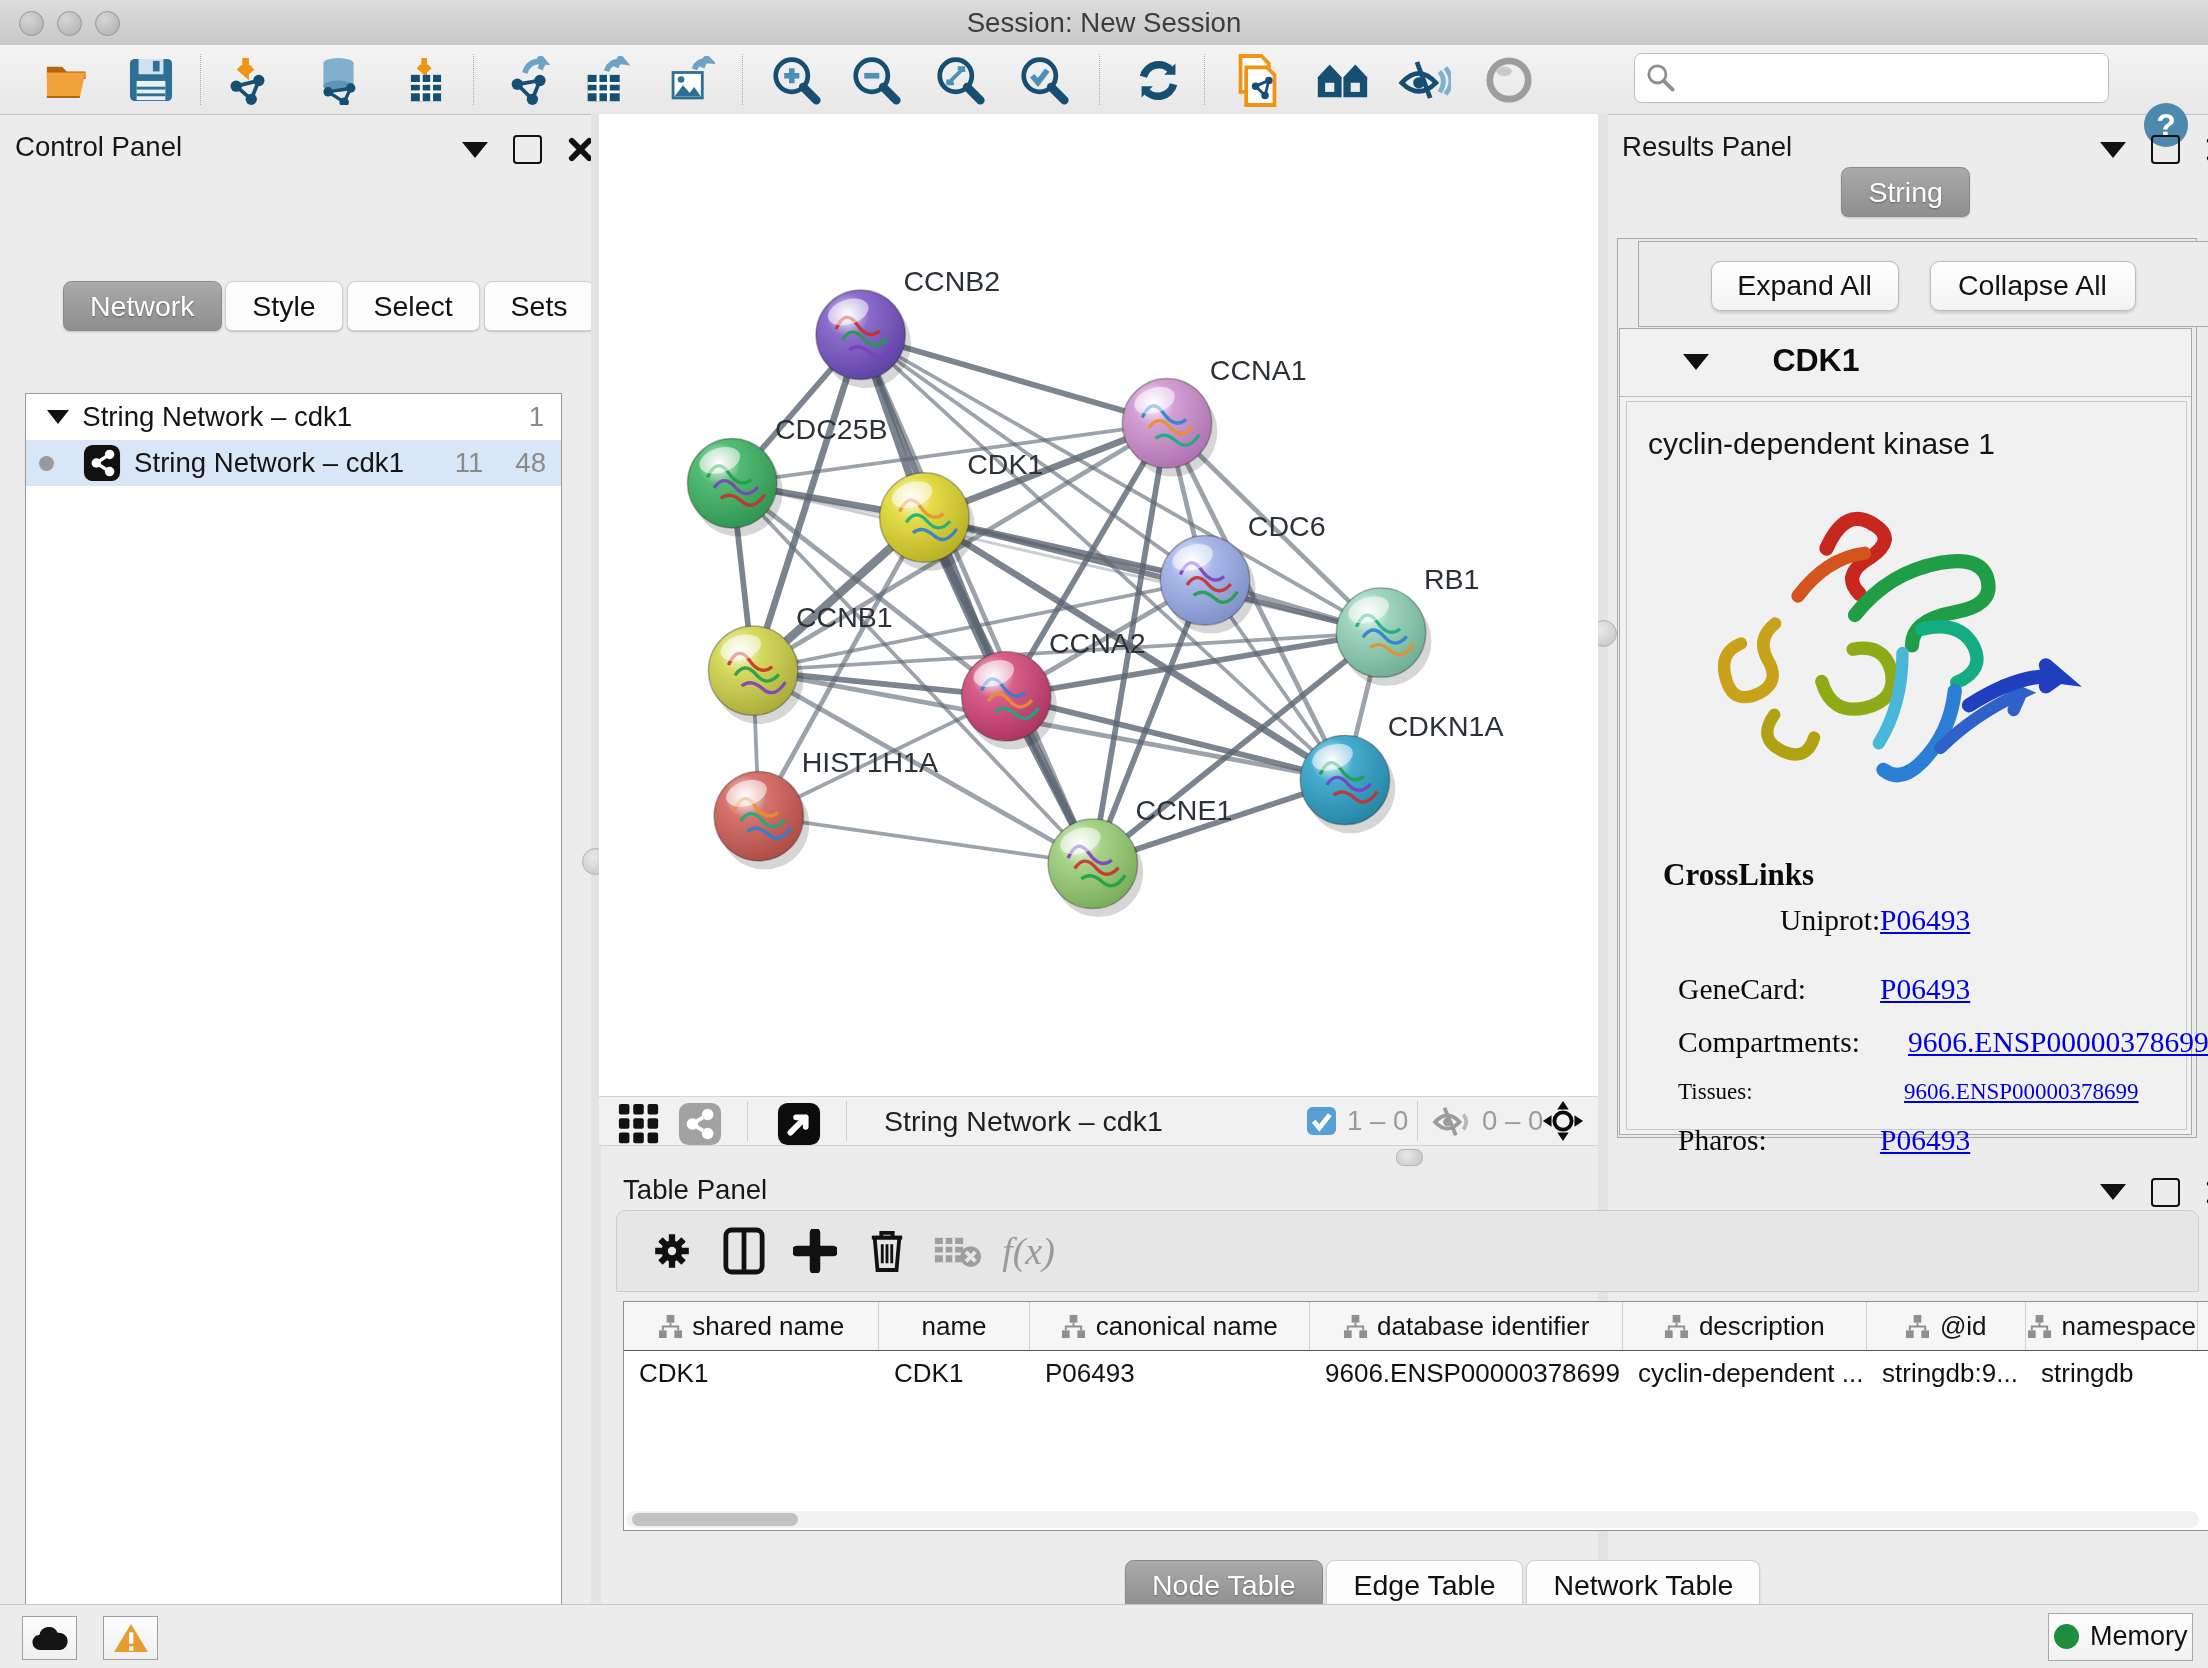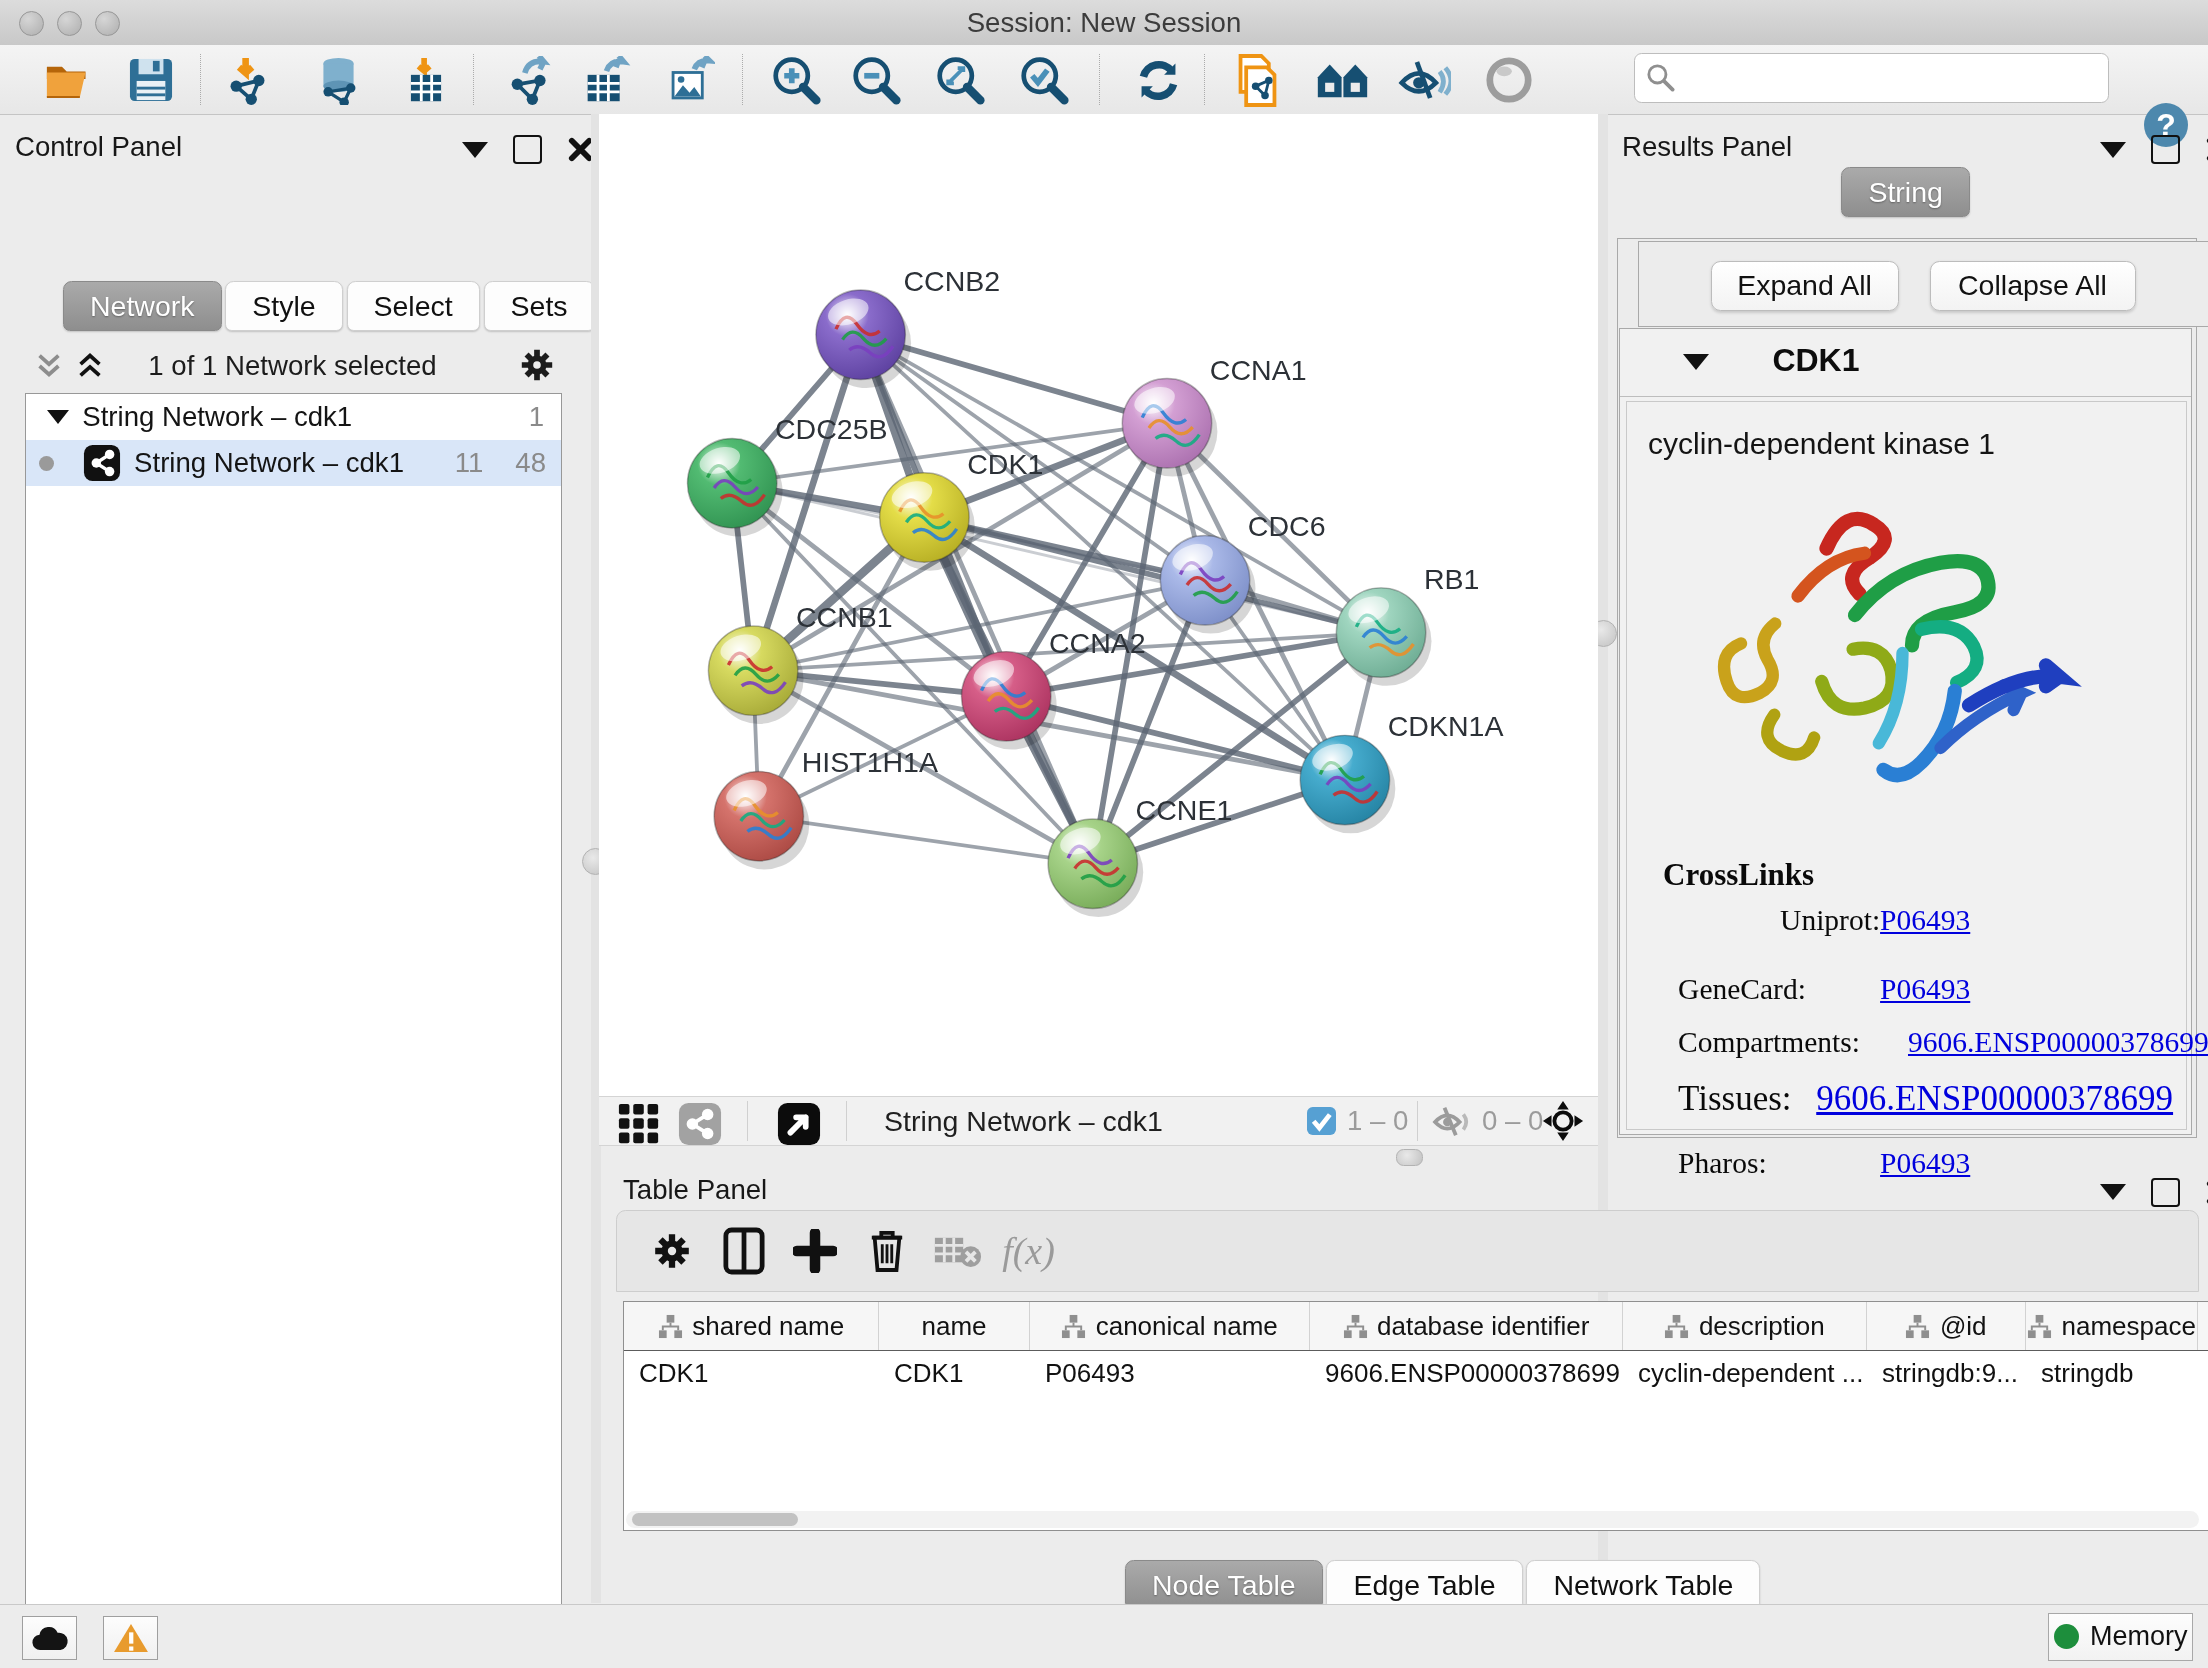--- a/index.html
+++ b/index.html
@@ -248,38 +248,20 @@
   <div style="position:absolute;left:0;top:114px;width:591px;height:1489px;">
     <div class="ptitle" style="left:15px;top:17px">Control Panel</div>
     <div class="wctl" style="left:462px;top:21px">
       <div class="tri-down"></div>
       <div class="undock"></div>
       <svg width="27" height="27" viewBox="0 0 28 28">
         <path d="M5 5 L23 23 M23 5 L5 23" stroke="#111" stroke-width="6" stroke-linecap="round"></path>
       </svg>
     </div>
     <div class="ctl-tabs" id="control-tabs"><span class="tab sel">Network</span><span class="tab">Style</span><span class="tab">Select</span><span class="tab">Sets</span></div>
-    <div class="selrow">
-      <svg width="32" height="32" viewBox="0 0 34 34" style="position:absolute;left:7.6px;top:9.5px">
-        <path class="chev" style="stroke:#8d8d8d" d="M7 6 l10 9 10 -9 M7 17 l10 9 10 -9"></path>
-      </svg>
-      <svg width="32" height="32" viewBox="0 0 34 34" style="position:absolute;left:49px;top:9.5px">
-        <path class="chev" d="M7 15 l10 -9 10 9 M7 27 l10 -9 10 9"></path>
-      </svg>
-      <div style="position:absolute;left:0;width:100%;text-align:center;top:9.5px">1 of 1 Network selected</div>
-      <svg width="38" height="38" viewBox="0 0 40 40" style="position:absolute;right:3.8px;top:5.7px">
-        <g fill="#1c1c1c">
-            <circle cx="20" cy="20" r="10"></circle>
-        <g stroke="#1c1c1c" stroke-width="6">
-              <path d="M20 4 v8 M20 28 v8 M4 20 h8 M28 20 h8 M9 9 l6 6 M25 25 l6 6 M31 9 l-6 6 M15 25 l-6 6"></path>
-            </g>
-          </g>
-        <circle cx="20" cy="20" r="4" fill="#ececec"></circle>
-      </svg>
-    </div>
     <div class="tree">
       <div class="trow">
         <div style="width:0;height:0;border-left:11.4px solid transparent;border-right:11.4px solid transparent;border-top:14.3px solid #111;margin:0 13.3px 0 21px"></div>
         <span>String Network – cdk1</span>
         <span class="tcount" style="margin-left:auto;margin-right:17px">1</span>
       </div>
       <div class="trow sel">
         <div style="width:15px;height:15px;border-radius:50%;background:#9a9a9a;margin:0 28.5px 0 13.3px"></div>
         <svg width="38" height="38" viewBox="0 0 40 40" style="margin-right:13.3px">
           <rect x="1" y="1" width="38" height="38" rx="9" fill="#111"></rect>
@@ -611,21 +593,21 @@
                 <span class="xl-link">P06493</span>
               </div>
               <div class="serif" style="display: flex; margin-bottom: 20px; font-size: 29.5px; color: rgb(10, 10, 10);">
                 <span style="width: 202px;">GeneCard:</span>
                 <span class="xl-link">P06493</span>
               </div>
               <div class="serif" style="display: flex; margin-bottom: 20px; font-size: 29.5px; color: rgb(10, 10, 10); gap: 48px;">
                 <span style="width: 202px;">Compartments:</span>
                 <span class="xl-link">9606.ENSP00000378699</span>
               </div>
-              <div class="serif" style="display: flex; margin-bottom: 28px; font-size: 35px; color: rgb(10, 10, 10); gap: 24px;">
+              <div class="serif" style="display: flex; margin-bottom: 19px; font-size: 23px; color: rgb(10, 10, 10); gap: 24px;">
                 <span style="width: 202px;">Tissues:</span>
                 <span class="xl-link">9606.ENSP00000378699</span>
               </div>
               <div class="serif" style="display: flex; margin-bottom: 20px; font-size: 29.5px; color: rgb(10, 10, 10);">
                 <span style="width: 202px;">Pharos:</span>
                 <span class="xl-link">P06493</span>
               </div>
             </div>
         </div>
       </div>

